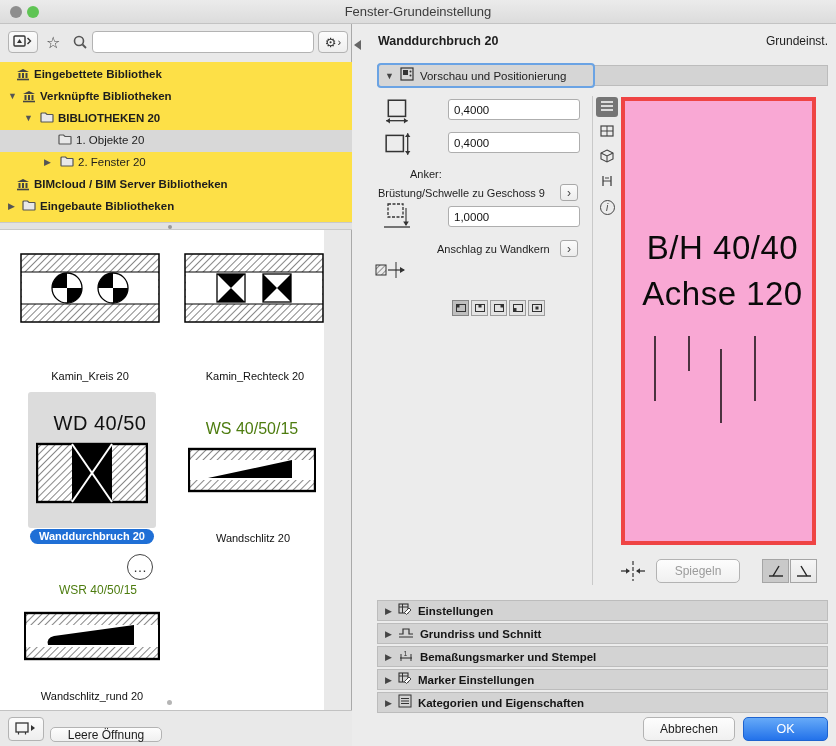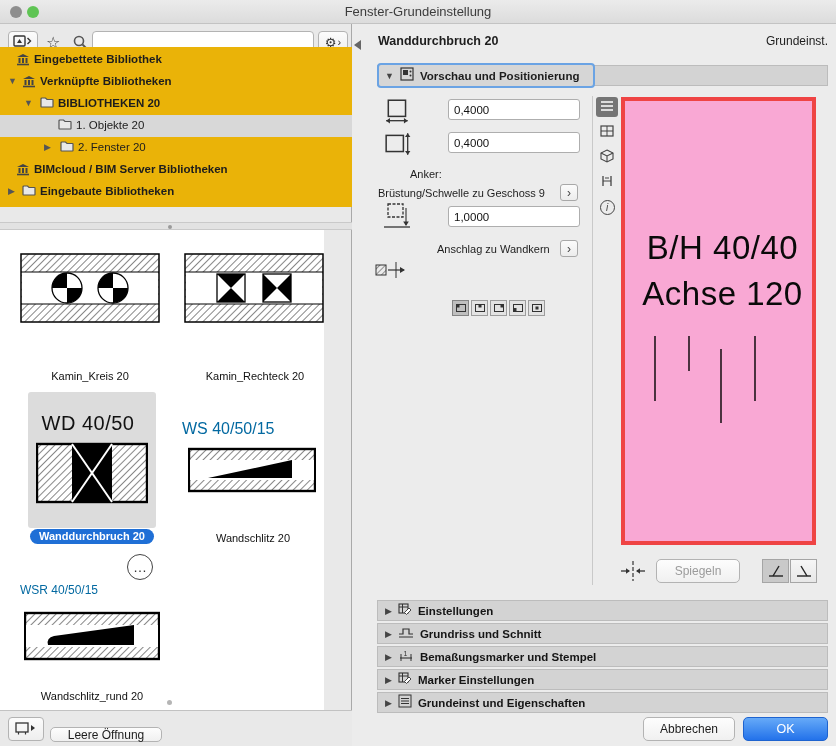--- a/index.html
+++ b/index.html
@@ -13,52 +13,52 @@
 #titlebar{position:absolute;left:0;top:0;width:836px;height:24px;
   background:linear-gradient(#ebebeb,#dcdcdc);border-bottom:1px solid #c3c3c3}
 .tl{position:absolute;top:6px;width:12px;height:12px;border-radius:50%}
 #title-text{position:absolute;left:0;top:4px;width:100%;text-align:center;font-size:13px;color:#3c3c3c}
 
 #left-panel{position:absolute;left:0;top:24px;width:352px;height:722px;background:#e9e9e9;border-right:1px solid #a9a9a9}
 .toolbtn{position:absolute;background:linear-gradient(#fcfcfc,#eee);border:1px solid #b3b3b3;border-radius:4px;
   display:flex;align-items:center;justify-content:center;gap:1px}
 #search-input{position:absolute;left:92px;top:7px;width:222px;height:22px;border:1px solid #b3b3b3;border-radius:4px;
   background:#fff;font-family:inherit;font-size:12px;padding:0 6px}
-#tree{position:absolute;left:0;top:23px;width:352px;height:160px;background:#eab308}
+#tree{position:absolute;left:0;top:38px;width:352px;height:160px;background:#fde047}
 .tree-row{position:absolute;left:0;width:352px;height:22px}
 .tree-row.sel{background:#d8d8d8}
 .tree-label{position:absolute;top:4px;font-size:11.5px}
 .disc{position:absolute;top:5px;font-size:9px;color:#555}
 .ticon{position:absolute;top:4px;width:14px;height:13px}
 #splitter{position:absolute;left:0;top:198px;width:352px;height:8px;background:#e2e2e2;border-top:1px solid #c9c9c9;border-bottom:1px solid #c9c9c9}
 #splitter .dot{position:absolute;left:168px;top:2px;width:4px;height:4px;border-radius:50%;background:#9a9a9a}
 #items{position:absolute;left:0;top:206px;width:324px;height:480px;background:#fff}
 .thumb-label{position:absolute;font-size:11px;text-align:center;color:#111}
 .thumb-big{position:absolute;font-size:20px;text-align:center;color:#111;letter-spacing:.5px}
-.thumb-mid{position:absolute;font-size:16px;text-align:left;color:#0369a1}
+.thumb-mid{position:absolute;font-size:16px;text-align:center;color:#4d7c0f}
 .pill{display:inline-block;background:#1f6fd6;color:#fff;font-weight:bold;font-size:11px;padding:1px 9px 2px;border-radius:9px}
 #sel-tile{position:absolute;left:28px;top:162px;width:128px;height:136px;background:#dcdcdc;border-radius:3px}
 #more-btn{position:absolute;left:127px;top:324px;width:26px;height:26px;border:1.4px solid #444;border-radius:50%;
   background:#fff;display:flex;align-items:center;justify-content:center;font-size:14px;color:#333}
 #left-bottom{position:absolute;left:0;top:686px;width:352px;height:36px;background:#e9e9e9;border-top:1px solid #c2c2c2}
 .btn{position:absolute;background:linear-gradient(#fdfdfd,#f0f0f0);border:1px solid #b3b3b3;border-radius:5px;
   font-size:12px;display:flex;align-items:center;justify-content:center;font-family:inherit;color:#1d1d1d}
 
 #panel-title{position:absolute;left:378px;top:34px;font-size:12.5px;font-weight:bold}
 #panel-mode{position:absolute;left:700px;top:34px;width:128px;text-align:right;font-size:12px}
 #collapse-arrow{position:absolute;left:354px;top:40px;width:0;height:0;border-top:5px solid transparent;
   border-bottom:5px solid transparent;border-right:7px solid #666}
 .secbar{position:absolute;left:377px;width:451px;height:21px;background:#d3d3d3;border:1px solid #bcbcbc;
   display:flex;align-items:center;gap:6px;padding:0 7px}
 .secbar .lbl{font-weight:bold;font-size:11.5px;color:#151515}
 .secdisc{font-size:9px;color:#444}
 #preview-head-bar{position:absolute;left:377px;top:65px;width:451px;height:21px;background:#d3d3d3;border:1px solid #bcbcbc}
 #preview-head{position:absolute;left:377px;top:63px;width:218px;height:25px;background:#d6d6d6;
   border:2px solid #6aa3e4;border-radius:4px;display:flex;align-items:center;gap:6px;padding:0 6px}
-#preview-head .lbl{font-weight:bold;font-size:11.5px}
+#preview-head .lbl{font-weight:normal;font-size:11.5px}
 .input{position:absolute;width:132px;height:21px;border:1px solid #aeaeae;border-radius:3px;background:#fff;
   font-size:11.5px;padding:0 5px;font-family:inherit;color:#111}
 .flabel{position:absolute;font-size:11px;color:#1d1d1d}
 .chev{position:absolute;width:18px;height:17px;background:linear-gradient(#fbfbfb,#ececec);border:1px solid #a8a8a8;
   border-radius:3px;font-size:12px;color:#444;display:flex;align-items:center;justify-content:center;line-height:1}
 .anchor-btn{position:absolute;top:300px;width:17px;height:16px;background:#e3e3e3;border:1px solid #9d9d9d;
   display:flex;align-items:center;justify-content:center}
 .anchor-btn.pressed{background:#bfbfbf;border-color:#848484}
 #vdivider{position:absolute;left:592px;top:96px;width:1px;height:489px;background:#c9c9c9}
 .stripbtn{position:absolute;left:596px;width:22px;height:20px;border-radius:3px;display:flex;align-items:center;justify-content:center}
@@ -234,21 +234,21 @@
             <rect x="79" y="26" width="28" height="28" fill="#fff" stroke="#000" stroke-width="1.3"></rect>
             <path d="M79 26 L79 54 L93 40 Z" fill="#000"></path>
             <path d="M107 26 L107 54 L93 40 Z" fill="#000"></path>
           </svg>
         </span>
         <span class="thumb-label" style="left:175px;top:140px;width:160px">Kamin_Rechteck 20</span>
       </div>
 
       <div id="sel-tile"></div>
       <div>
-        <span class="thumb-big" style="left:24px;top:182px;width:128px">WD 40/50</span>
+        <span class="thumb-big" style="left:36px;top:182px;width:128px">WD 40/50</span>
         <span class="abs" style="left:36px;top:212px">
           <svg width="112" height="62" viewBox="0 0 112 62">
             <defs>
                 <pattern id="h3" width="5" height="5" patternUnits="userSpaceOnUse" patternTransform="rotate(45)">
                   <line x1="0" y1="0" x2="0" y2="5" stroke="#111" stroke-width="1"></line>
                 </pattern>
               </defs>
             <rect x="1" y="2" width="110" height="58" fill="#fff" stroke="#000" stroke-width="2.4"></rect>
             <rect x="2" y="3" width="108" height="56" fill="url(#h3)"></rect>
             <rect x="36" y="2" width="40" height="58" fill="#000"></rect>
@@ -547,19 +547,19 @@
   <div class="secbar" style="top:692px">
     <span class="secdisc">▶</span>
     <span>
       <svg width="14" height="14" viewBox="0 0 14 14">
           <rect x="1" y="1" width="12" height="12" fill="none" stroke="#333" stroke-width="1"></rect>
           <line x1="3" y1="4.5" x2="11" y2="4.5" stroke="#333"></line>
           <line x1="3" y1="7" x2="11" y2="7" stroke="#333"></line>
           <line x1="3" y1="9.5" x2="11" y2="9.5" stroke="#333"></line>
         </svg>
     </span>
-    <span class="lbl">Grundeinst und Eigenschaften</span>
+    <span class="lbl">Kategorien und Eigenschaften</span>
   </div>
 
   <button id="cancel-btn" class="btn">Abbrechen</button>
   <button id="ok-btn">OK</button>
 
 </div>
 
 </body></html>

